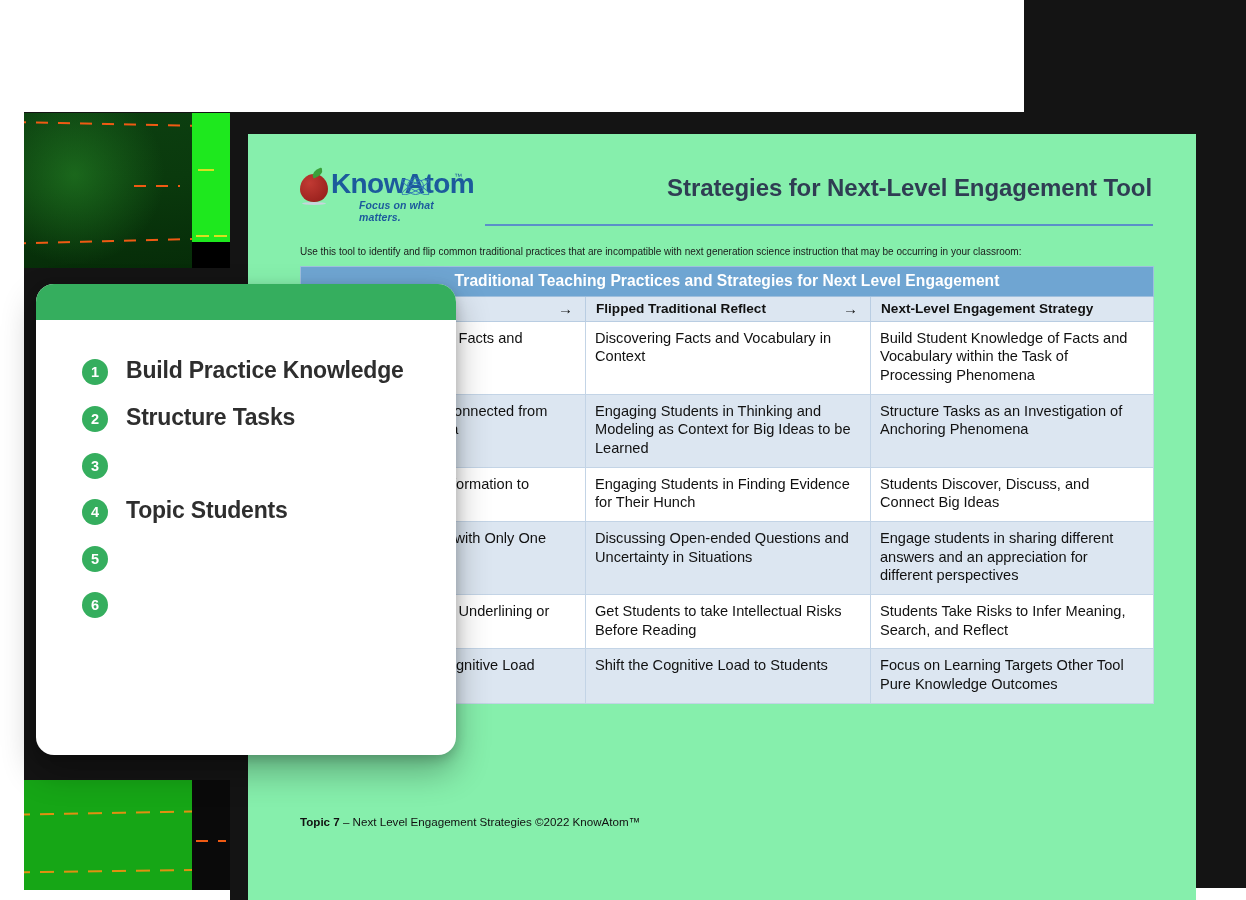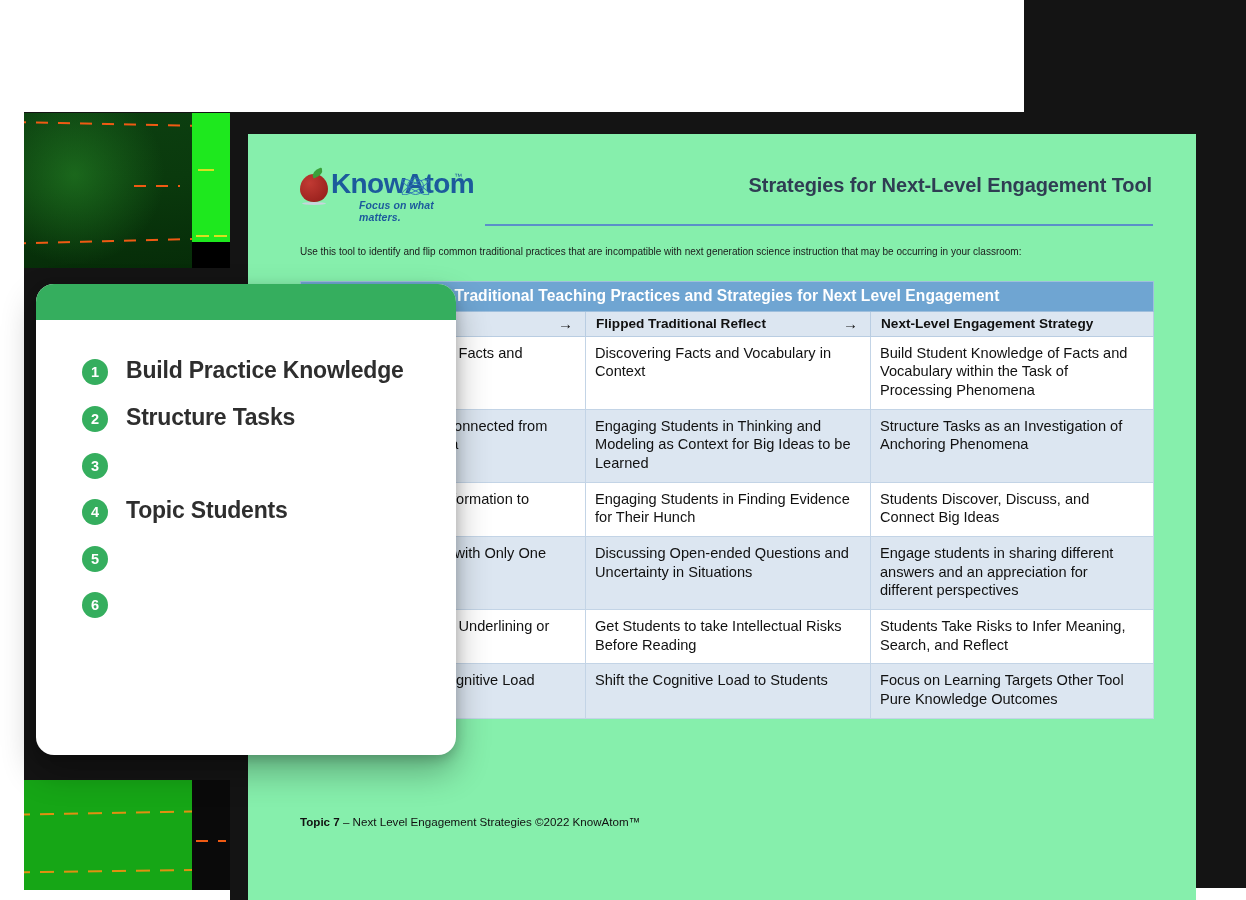--- a/index.html
+++ b/index.html
@@ -187,21 +187,21 @@
     font-size: 10.5px;
     font-style: italic;
     font-weight: bold;
     color: #1c5a9c;
     letter-spacing: 0.1px;
   }
 
   .doc-title {
     position: absolute;
     right: 0; top: 14px;
-    font-size: 20px;
+    font-size: 24px;
     font-weight: bold;
     color: #2f3d53;
     letter-spacing: -0.1px;
     white-space: nowrap;
   }
   .title-rule {
     position: absolute;
     left: 185px; right: -1px; top: 64px;
     height: 2px;
     background: #5b8fc9;
@@ -210,21 +210,21 @@
   .intro {
     margin-top: 22px;
     font-size: 10px;
     line-height: 1.55;
     color: #1a1a1a;
     max-width: 835px;
   }
 
   
   .tbl {
-    margin-top: 21px;
+    margin-top: 6px;
     width: 853px;
     border-collapse: collapse;
     table-layout: fixed;
   }
   .tbl .banner td {
     background: #6fa5d2;
     color: #ffffff;
     font-size: 15.6px;
     font-weight: bold;
     text-align: center;

